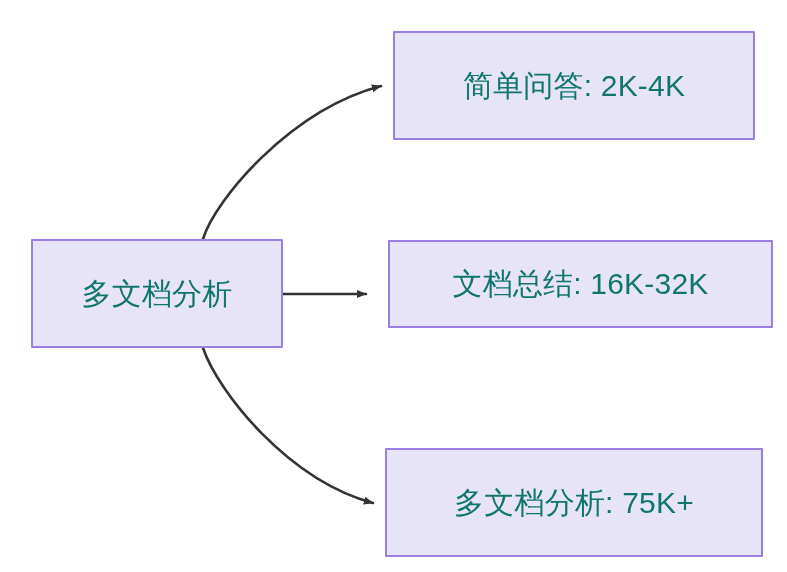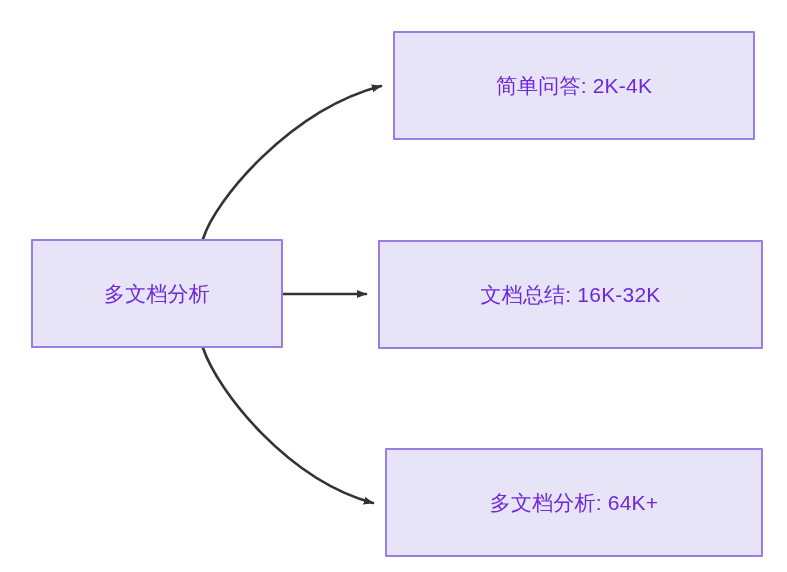--- a/index.html
+++ b/index.html
@@ -30,43 +30,43 @@
     box-sizing: border-box;
     background: #e8e4f8;
     border: 2px solid #9b7ce0;
     border-radius: 1px;
     display: flex;
     align-items: center;
     justify-content: center;
     z-index: 2;
   }
   .node-label {
-    color: #6d28d9;
-    font-size: 21px;
+    color: #0f766e;
+    font-size: 30px;
     line-height: 1.2;
     letter-spacing: 0.2px;
     white-space: nowrap;
   }
   #node-source {
     left: 31px;
     top: 239px;
     width: 252px;
     height: 109px;
   }
   #node-task-1 {
     left: 393px;
     top: 31px;
     width: 362px;
     height: 109px;
   }
   #node-task-2 {
-    left: 378px;
+    left: 388px;
     top: 240px;
     width: 385px;
-    height: 109px;
+    height: 88px;
   }
   #node-task-3 {
     left: 385px;
     top: 448px;
     width: 378px;
     height: 109px;
   }
 </style>
 </head>
 <body>
@@ -93,16 +93,16 @@
 
   <div class="node" id="node-task-1">
     <span class="node-label">简单问答: 2K-4K</span>
   </div>
 
   <div class="node" id="node-task-2">
     <span class="node-label">文档总结: 16K-32K</span>
   </div>
 
   <div class="node" id="node-task-3">
-    <span class="node-label">多文档分析: 64K+</span>
+    <span class="node-label">多文档分析: 75K+</span>
   </div>
 
 </div>
 
 </body></html>

